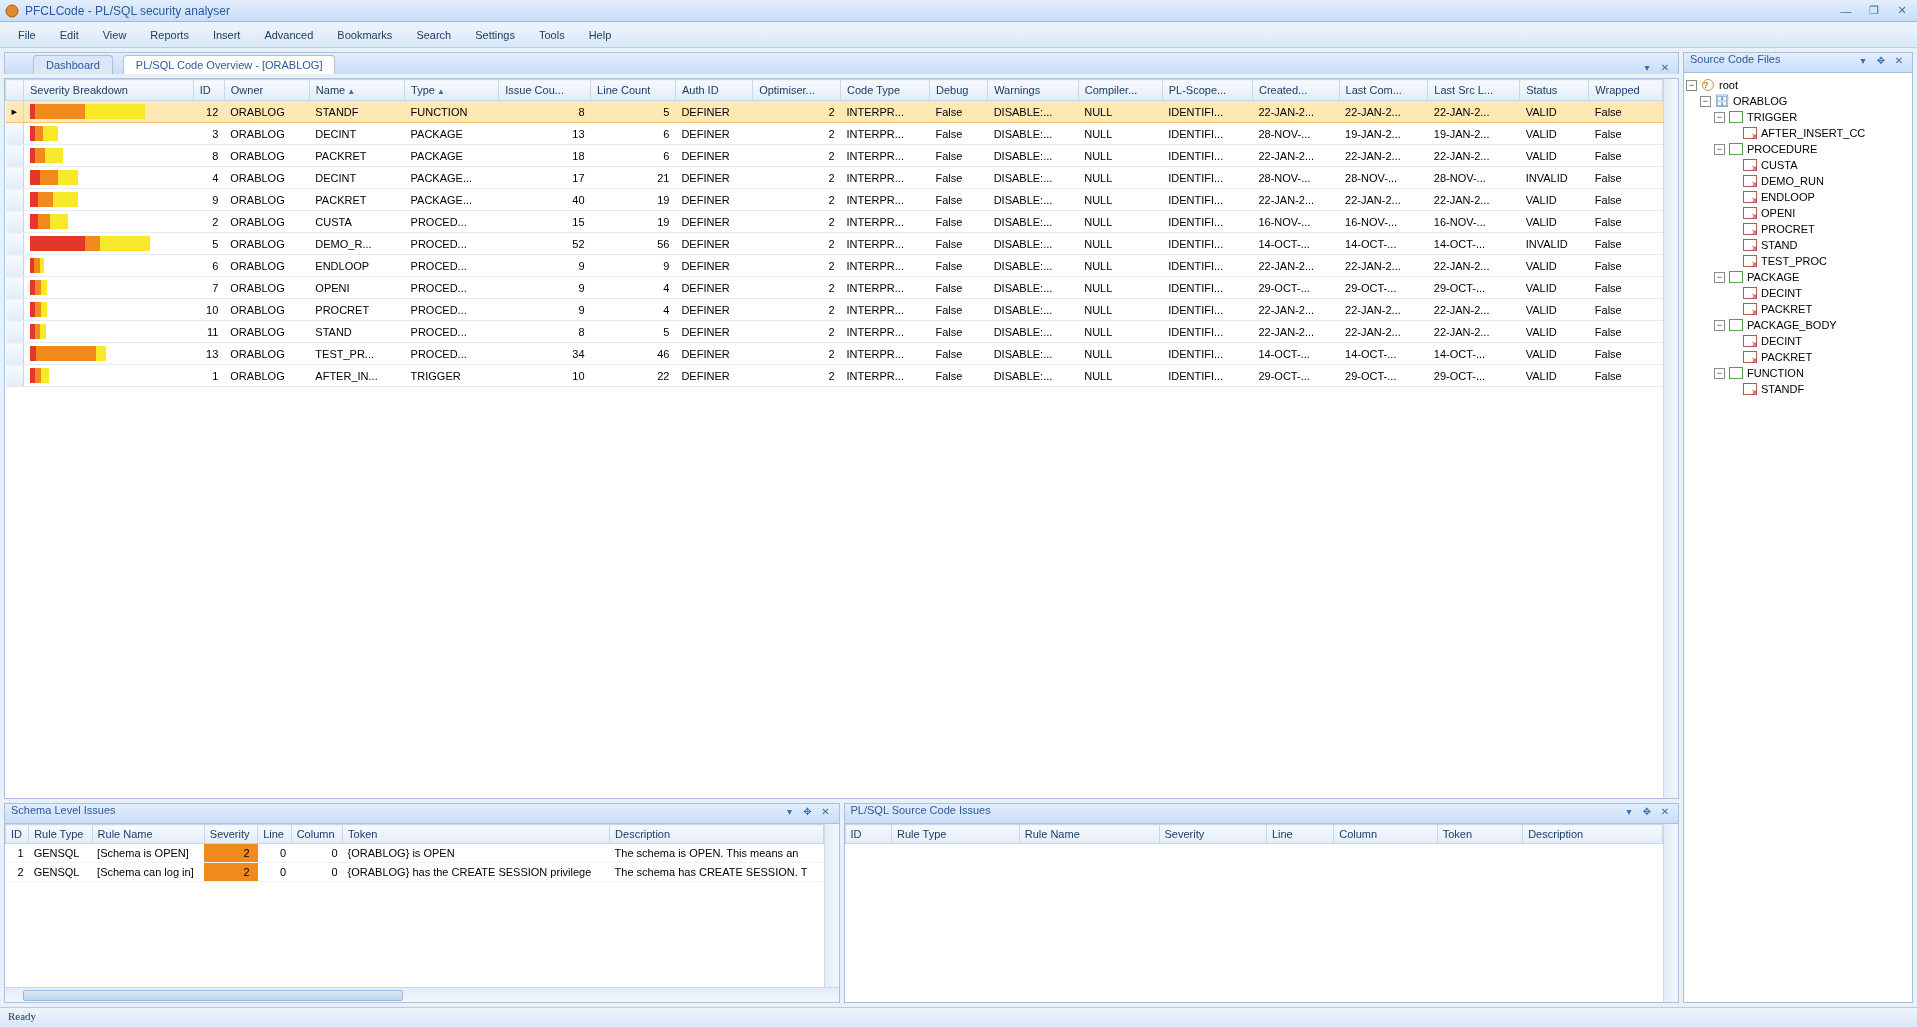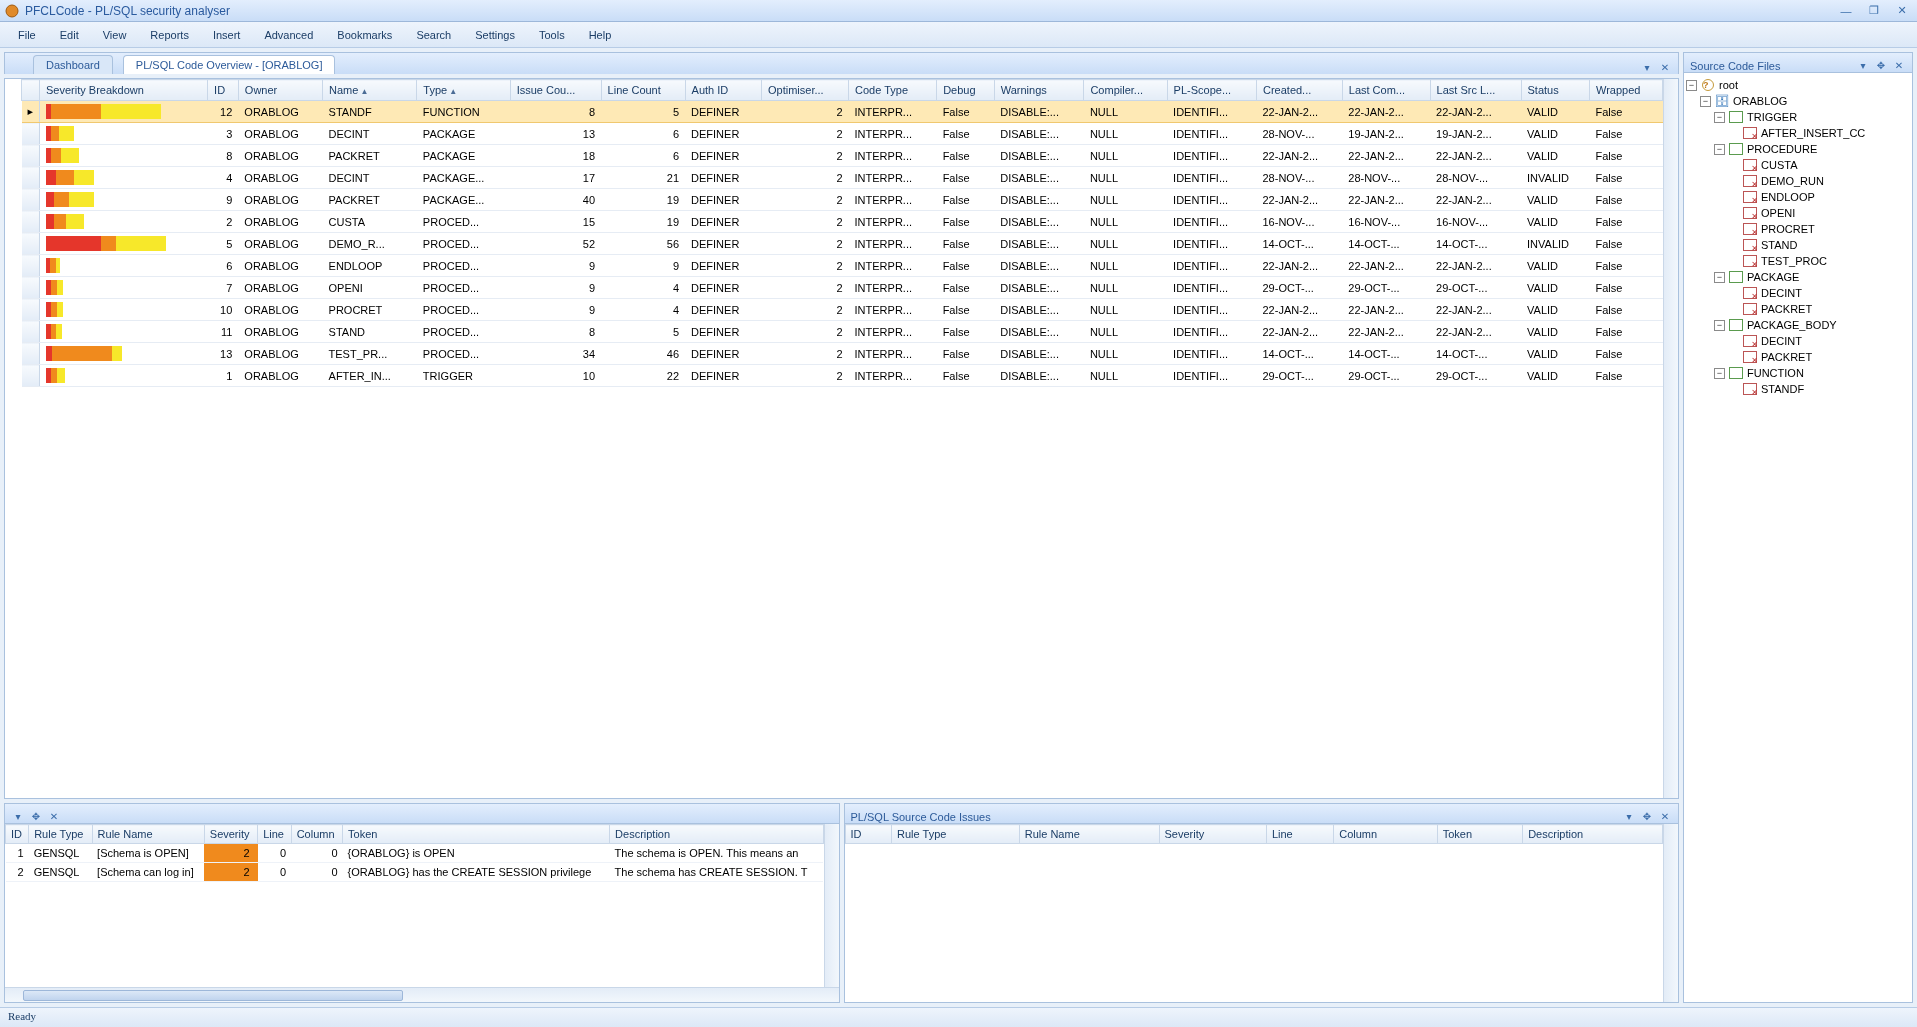--- a/index.html
+++ b/index.html
@@ -22,41 +22,41 @@
 .right-panel { width: 230px; display: flex; flex-direction: column; background: #fff; border: 1px solid #a9c1de; }
 
 
 .tabs-row { height: 22px; background: linear-gradient(#e3eefd, #c9ddf7); display: flex; align-items: flex-end; padding-left: 20px; border: 1px solid #a9c1de; border-bottom: none; }
 .tab { padding: 3px 12px; border: 1px solid #a9c1de; border-bottom: none; background: #d9e7f8; margin-right: 2px; border-radius: 4px 4px 0 0; color: #2c5a99; cursor: pointer; margin-left: 8px; }
 .tab.active { background: #fff; font-weight: normal; }
 .tabs-row .tab-controls { margin-left: auto; display: flex; gap: 4px; padding-right: 6px; align-items: center; }
 .tab-ctrl { width: 14px; height: 14px; color: #3b6daa; font-size: 10px; display: flex; align-items: center; justify-content: center; cursor: pointer; }
 
 
-.grid-container { flex: 1; background: #fff; border: 1px solid #a9c1de; overflow: hidden; display: flex; padding-left: 16px; }
+.grid-container { flex: 1; background: #fff; border: 1px solid #a9c1de; overflow: hidden; display: flex; }
 .grid { flex: 1; overflow: auto; }
 .grid table { border-collapse: collapse; width: 100%; font-size: 11px; }
 .grid th { background: linear-gradient(#f7fafd, #e3ecf7); border: 1px solid #c9d7e8; padding: 4px 6px; font-weight: normal; color: #1b3d66; white-space: nowrap; text-align: left; position: sticky; top: 0; }
 .grid th .sort { font-size: 8px; color: #4a6c96; margin-left: 2px; }
 .grid td { border-bottom: 1px solid #e6ecf4; padding: 3px 6px; white-space: nowrap; }
 .grid tr.selected td { background: #fee9b5; }
 .grid tr:nth-child(1) td { border-bottom: 1px solid #f0c86f; }
 .row-indicator { width: 16px; text-align: center; background: linear-gradient(#f7fafd, #e3ecf7); border-right: 1px solid #c9d7e8; }
 .sev-bar { display: flex; height: 15px; width: 120px; }
 .sev-seg { height: 100%; }
 .sev-red { background: #e5362b; }
 .sev-orange { background: #f08a1d; }
 .sev-yellow { background: #f7e82a; }
 .num { text-align: right; }
 .grid-vscroll { width: 15px; background: linear-gradient(to right, #e3ecf7, #f2f7fc); border-left: 1px solid #c9d7e8; }
 
 
 .bottom-row { height: 200px; display: flex; gap: 4px; min-height: 0; }
 .panel { flex: 1; background: #fff; border: 1px solid #a9c1de; display: flex; flex-direction: column; min-width: 0; }
-.panel-header { height: 20px; background: linear-gradient(#e3eefd, #c9ddf7); display: flex; align-items: flex-end; padding: 0 6px; color: #2c5a99; border-bottom: 1px solid #a9c1de; }
+.panel-header { height: 20px; background: linear-gradient(#e3eefd, #c9ddf7); display: flex; align-items: flex-start; padding: 0 6px; color: #2c5a99; border-bottom: 1px solid #a9c1de; }
 .panel-header .title { flex: 1; }
 .panel-header .ctrls { display: flex; gap: 4px; }
 .panel-body { flex: 1; overflow: auto; display: flex; }
 .panel-body table { border-collapse: collapse; width: 100%; font-size: 11px; }
 .panel-body th { background: linear-gradient(#f7fafd, #e3ecf7); border: 1px solid #c9d7e8; padding: 3px 5px; font-weight: normal; color: #1b3d66; white-space: nowrap; position: sticky; top: 0; text-align: left; }
 .panel-body td { border-bottom: 1px solid #eef2f8; padding: 3px 5px; white-space: nowrap; }
 .sev-cell { background: #f08a1d; text-align: right; color: #000; padding-right: 8px !important; }
 .hscroll-track { height: 15px; background: linear-gradient(#e3ecf7, #f2f7fc); border-top: 1px solid #c9d7e8; position: relative; }
 .hscroll-thumb { position: absolute; height: 11px; top: 2px; left: 18px; width: 380px; background: linear-gradient(#dce8f7, #c0d4ee); border: 1px solid #9db7d9; border-radius: 2px; }
 
@@ -515,20 +515,21 @@
   </tr>
             </tbody>
           </table>
       </div>
       <div class="grid-vscroll"></div>
     </div>
 
     <div class="bottom-row">
       <div class="panel">
         <div class="panel-header">
+          <span class="title">Schema Level Issues</span>
           <div class="ctrls">
             <span class="tab-ctrl">▾</span>
             <span class="tab-ctrl">✥</span>
             <span class="tab-ctrl">✕</span>
           </div>
         </div>
         <div class="panel-body">
           <div style="flex:1;overflow:auto">
               <table id="schema-table">
                 <thead>

